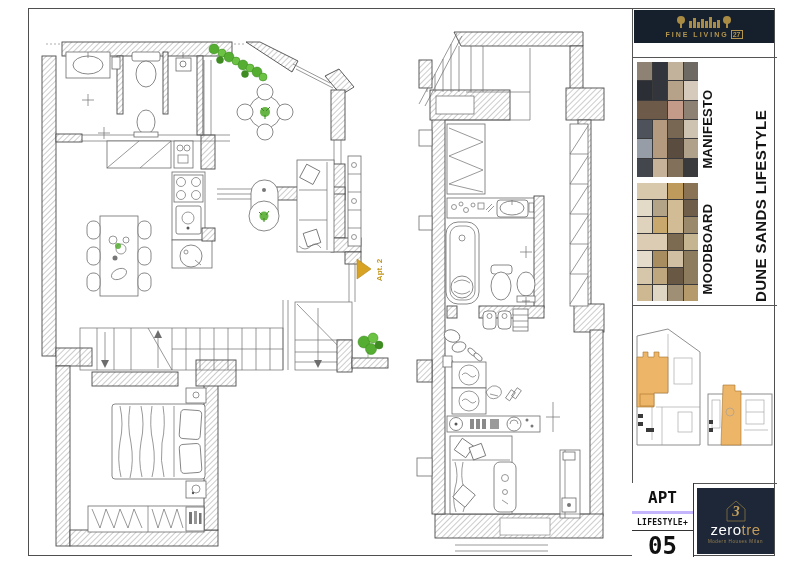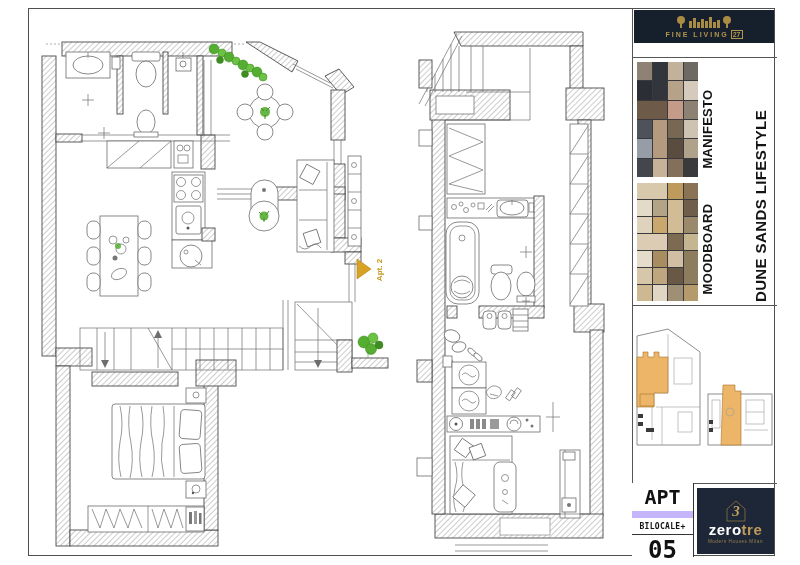--- a/index.html
+++ b/index.html
@@ -32,26 +32,26 @@
   #manifesto-collage .tile:nth-child(7){grid-column:span 2;}
   #manifesto-collage .tile:nth-child(12){grid-row:span 2;}
   #moodboard-collage .tile:nth-child(1){grid-column:span 2;}
   #moodboard-collage .tile:nth-child(6){grid-row:span 2;}
   #moodboard-collage .tile:nth-child(11){grid-column:span 2;}
   #moodboard-collage .tile:nth-child(17){grid-row:span 2;}
   #titleblock-left{position:absolute;left:632px;top:483px;width:62px;height:74px;
            border-right:1px solid #333;box-sizing:border-box;background:#fff;}
   .tb-row{display:flex;align-items:center;justify-content:center;
           font-family:"DejaVu Sans Mono",monospace;font-weight:bold;color:#111;}
-  #tb-apt{height:28px;border-bottom:7px solid #c4b5fd;font-size:20px;}
+  #tb-apt{height:28px;border-bottom:3px solid #c4b5fd;font-size:16px;}
   #tb-type{height:16px;border-bottom:1px solid #333;font-size:8px;letter-spacing:0.3px;}
   #tb-num{height:29px;font-size:24px;}
   #zerotre{position:absolute;left:697px;top:488px;width:77px;height:66px;background:#1d2737;
            display:flex;flex-direction:column;align-items:center;justify-content:center;gap:0px;}
-  #zerotre .zname{font-size:15px;font-weight:bold;letter-spacing:0.5px;line-height:14px;}
+  #zerotre .zname{font-size:15px;font-weight:normal;letter-spacing:0.5px;line-height:14px;}
   #zerotre .zname .w{color:#ffffff;}
   #zerotre .zname .g{color:#c09a5a;}
   #zerotre .ztag{font-size:4.5px;color:#9c8350;letter-spacing:0.6px;margin-top:2px;}
 </style>
 </head>
 <body>
 
 <div id="sheet">
 
   <svg width="800" height="565" viewBox="0 0 800 565" style="position:absolute;left:0;top:0;">
@@ -564,21 +564,21 @@
       <div class="tile" style="background: rgb(224, 214, 196);"></div>
       <div class="tile" style="background: rgb(159, 143, 116);"></div>
       <div class="tile" style="background: rgb(181, 154, 107);"></div>
     </div>
   <div class="vlabel" style="left:707px;top:129px;font-size:13px;letter-spacing:0.3px;">MANIFESTO</div>
   <div class="vlabel" style="left:707px;top:249px;font-size:13px;letter-spacing:0.3px;">MOODBOARD</div>
   <div class="vlabel" style="left:760px;top:206px;font-size:15px;letter-spacing:0.4px;">DUNE SANDS LIFESTYLE</div>
 
   <div id="titleblock-left">
     <div id="tb-apt" class="tb-row">APT</div>
-    <div id="tb-type" class="tb-row">BILOCALE+</div>
+    <div id="tb-type" class="tb-row">LIFESTYLE+</div>
     <div id="tb-num" class="tb-row">05</div>
   </div>
 
   <div id="zerotre">
     <svg width="26" height="24" viewBox="0 0 26 24">
       <path d="M4,10 L13,2 L22,10 L22,22 L4,22 Z" fill="none" stroke="#8a733f" stroke-width="0.8"></path>
       <text x="13" y="17" text-anchor="middle" font-size="15" font-weight="bold" font-style="italic" fill="#c3a05e" font-family="Liberation Serif, serif">3</text>
     </svg>
     <div class="zname"><span class="w">zero</span><span class="g">tre</span></div>
     <div class="ztag">Modern Houses Milan</div>

